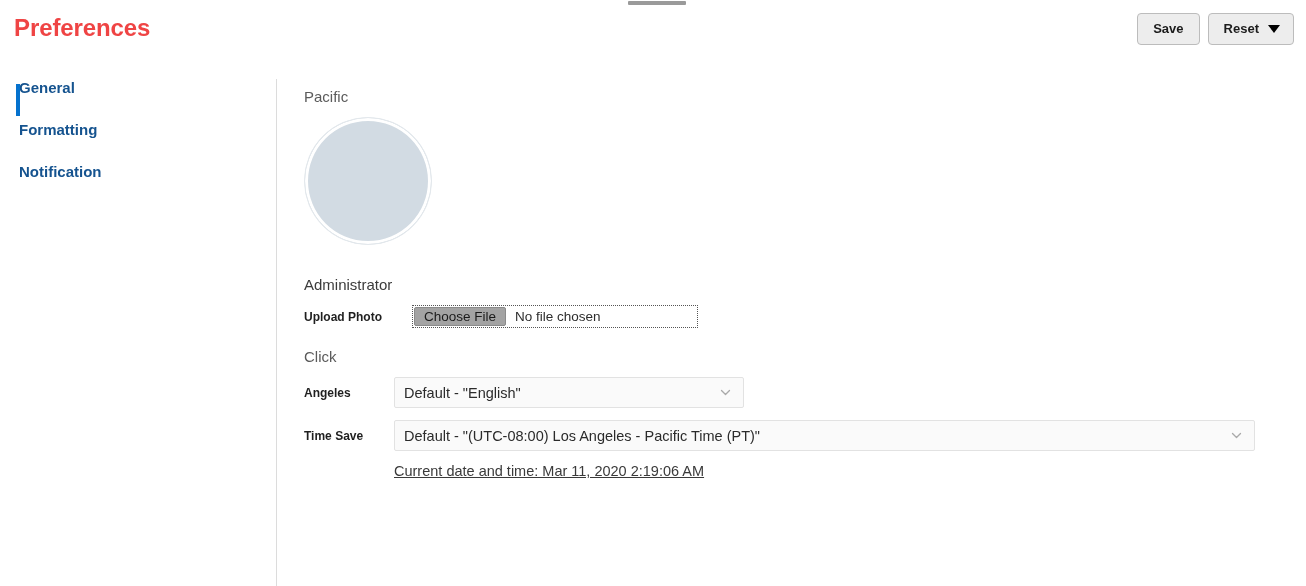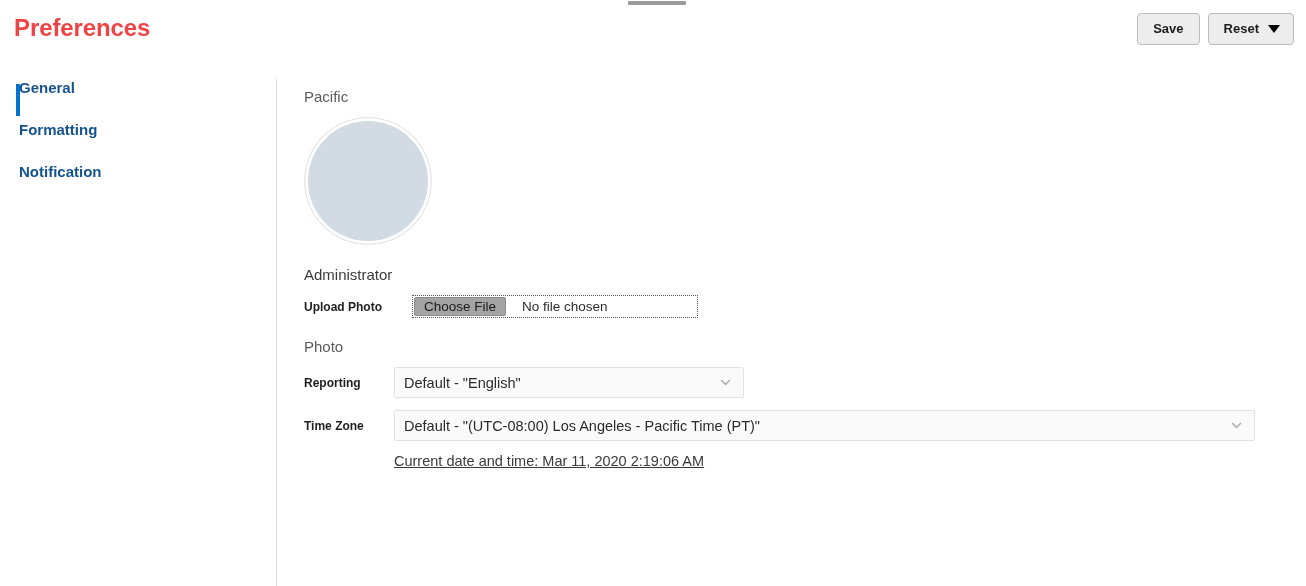--- a/index.html
+++ b/index.html
@@ -136,21 +136,21 @@
   .avatar {
     width: 128px;
     height: 128px;
     border-radius: 50%;
     background: #d2dbe3;
     border: 1px solid #e3e8ec;
     box-shadow: 0 0 0 3px #ffffff inset;
     box-sizing: border-box;
   }
   .avatar-name {
-    margin-top: 19px;
+    margin-top: 29px;
     font-size: 15px;
     color: #3b3b3b;
   }
 
   .field-row {
     display: flex;
     align-items: center;
     margin-top: 12px;
   }
   .field-label {
@@ -185,21 +185,21 @@
     color: #1a1a1a;
     background: #a3a3a3;
     border: 1px solid #8b8b8b;
     border-radius: 2px;
     cursor: pointer;
     white-space: nowrap;
   }
   .file-name {
     display: inline-flex;
     align-items: center;
-    padding-left: 15px;
+    padding-left: 8px;
     font-size: 13.5px;
     color: #2d2d2d;
     white-space: nowrap;
   }
 
   .locale-label {
     margin-top: 20px;
   }
 
   
@@ -308,36 +308,36 @@
   <div class="avatar-name">Administrator</div>
 
   <div class="field-row">
     <div class="field-label label-upload">Upload Photo</div>
     <div class="file-input">
       <span class="file-button">Choose File</span>
       <span class="file-name">No file chosen</span>
     </div>
   </div>
 
-  <div class="section-label locale-label">Photo</div>
+  <div class="section-label locale-label">Click</div>
 
   <div class="field-row">
-    <div class="field-label label-language">Reporting</div>
+    <div class="field-label label-language">Angeles</div>
     <div class="select select-language">
       <span>Default - "English"</span>
       <span class="chevron">
         <svg width="11" height="11" viewBox="0 0 11 11">
           <path d="M1.5 3.5 L5.5 7.5 L9.5 3.5" fill="none" stroke="#a9a9a9" stroke-width="1.3" stroke-linecap="round" stroke-linejoin="round"></path>
         </svg>
       </span>
     </div>
   </div>
 
   <div class="field-row">
-    <div class="field-label label-timezone">Time Zone</div>
+    <div class="field-label label-timezone">Time Save</div>
     <div class="select select-timezone">
       <span>Default - "(UTC-08:00) Los Angeles - Pacific Time (PT)"</span>
       <span class="chevron">
         <svg width="11" height="11" viewBox="0 0 11 11">
           <path d="M1.5 3.5 L5.5 7.5 L9.5 3.5" fill="none" stroke="#a9a9a9" stroke-width="1.3" stroke-linecap="round" stroke-linejoin="round"></path>
         </svg>
       </span>
     </div>
   </div>
 

